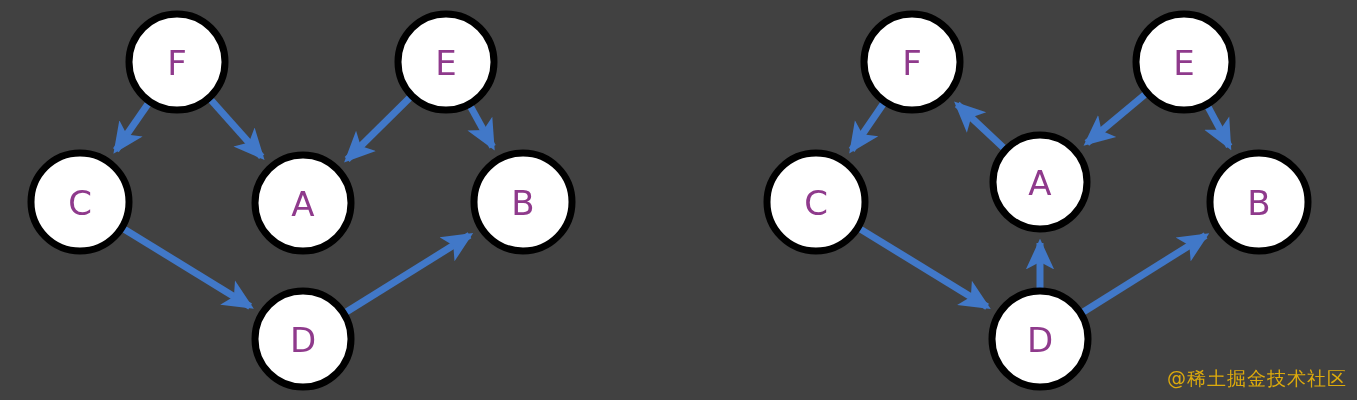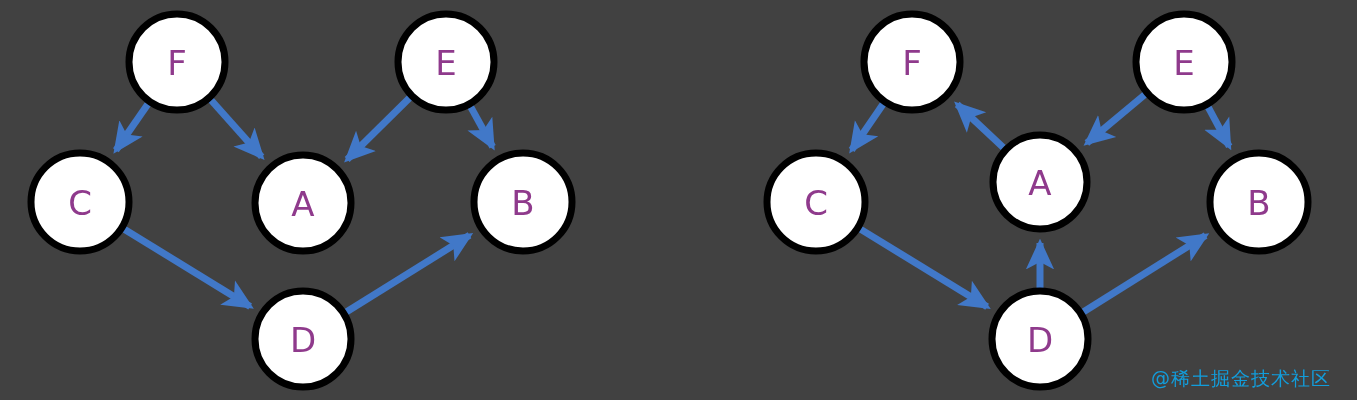--- a/index.html
+++ b/index.html
@@ -36,23 +36,23 @@
     dominant-baseline: central;
     user-select: none;
   }
   .edge-line {
     stroke: #4178c8;
     stroke-width: 7;
     stroke-linecap: butt;
   }
   .watermark {
     position: absolute;
-    right: 26px;
+    right: 10px;
     bottom: 8px;
-    color: #0ea5e9;
+    color: #eab308;
     font-family: "DejaVu Sans", "Liberation Sans", sans-serif;
     font-size: 19px;
     letter-spacing: 1px;
     opacity: 0.92;
     user-select: none;
   }
 </style>
 </head>
 <body>
 

